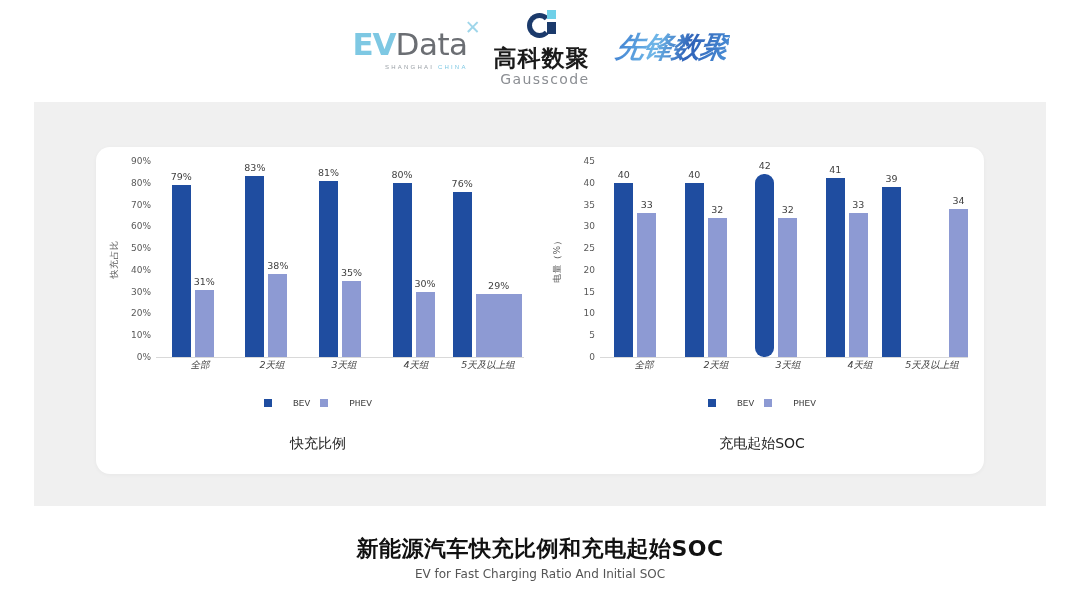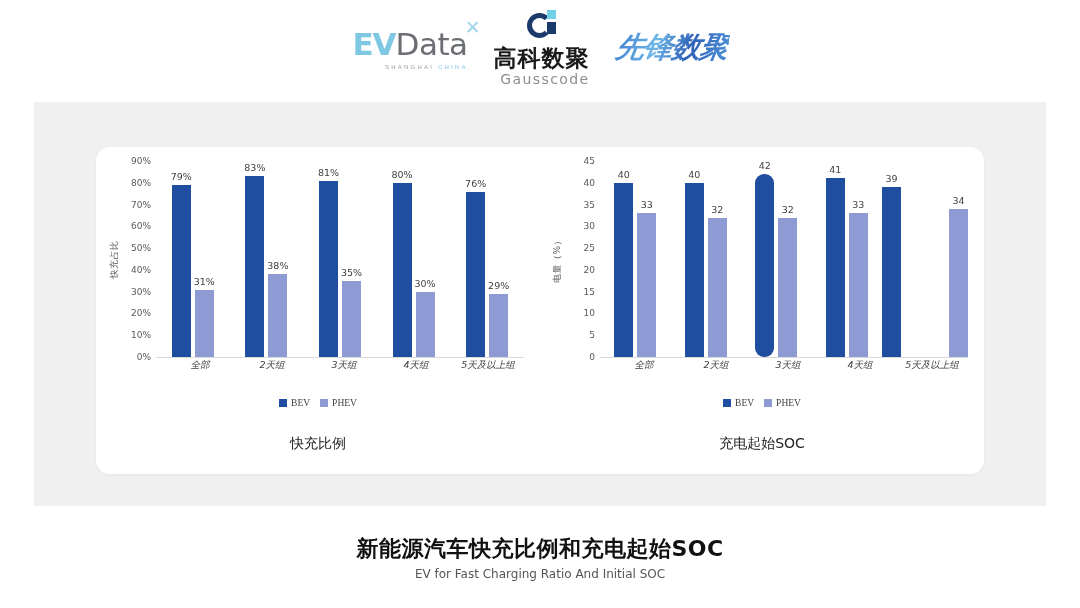--- a/index.html
+++ b/index.html
@@ -138,21 +138,21 @@
     font-family:"DejaVu Sans",sans-serif;
   }
   .legend{
     position:absolute;left:0;right:0;top:248px;height:16px;
     display:flex;align-items:center;justify-content:center;gap:10px;
   }
   .leg{display:flex;align-items:center;gap:4px;}
   .swatch{width:8px;height:8px;display:inline-block;}
   .swatch.bev{background:#1f4da0;}
   .swatch.phev{background:#8d9ad3;}
-  .leg-txt{font-size:9.5px;color:#3f3f3f;font-family:Liberation Serif, serif;}
+  .leg-txt{font-size:9.5px;color:#3f3f3f;font-family:Liberation Mono, monospace;margin-left:17px;}
 
   .caption{
     position:absolute;left:0;right:0;top:288px;
     text-align:center;font-size:14px;color:#222;
     font-family:"DejaVu Sans",sans-serif;
   }
 
   
   .title{
     position:absolute;left:0;top:534px;width:1080px;text-align:center;
@@ -251,21 +251,21 @@
                   <span class="vlabel">80%</span>
                 </div>
                 <div class="bar phev" style="height: 33.3333%;">
                   <span class="vlabel">30%</span>
                 </div>
               </div>
               <div class="group">
                 <div class="bar bev" style="height: 84.4444%;">
                   <span class="vlabel">76%</span>
                 </div>
-                <div class="bar phev" style="height: 32.2222%;">
+                <div class="bar phev" style="height: 32.2222%; padding-left: 27px;">
                   <span class="vlabel">29%</span>
                 </div>
               </div>
             </div>
           <div class="xlabels">
               <div class="xlab">全部</div>
               <div class="xlab">2天组</div>
               <div class="xlab">3天组</div>
               <div class="xlab">4天组</div>
               <div class="xlab">5天及以上组</div>

